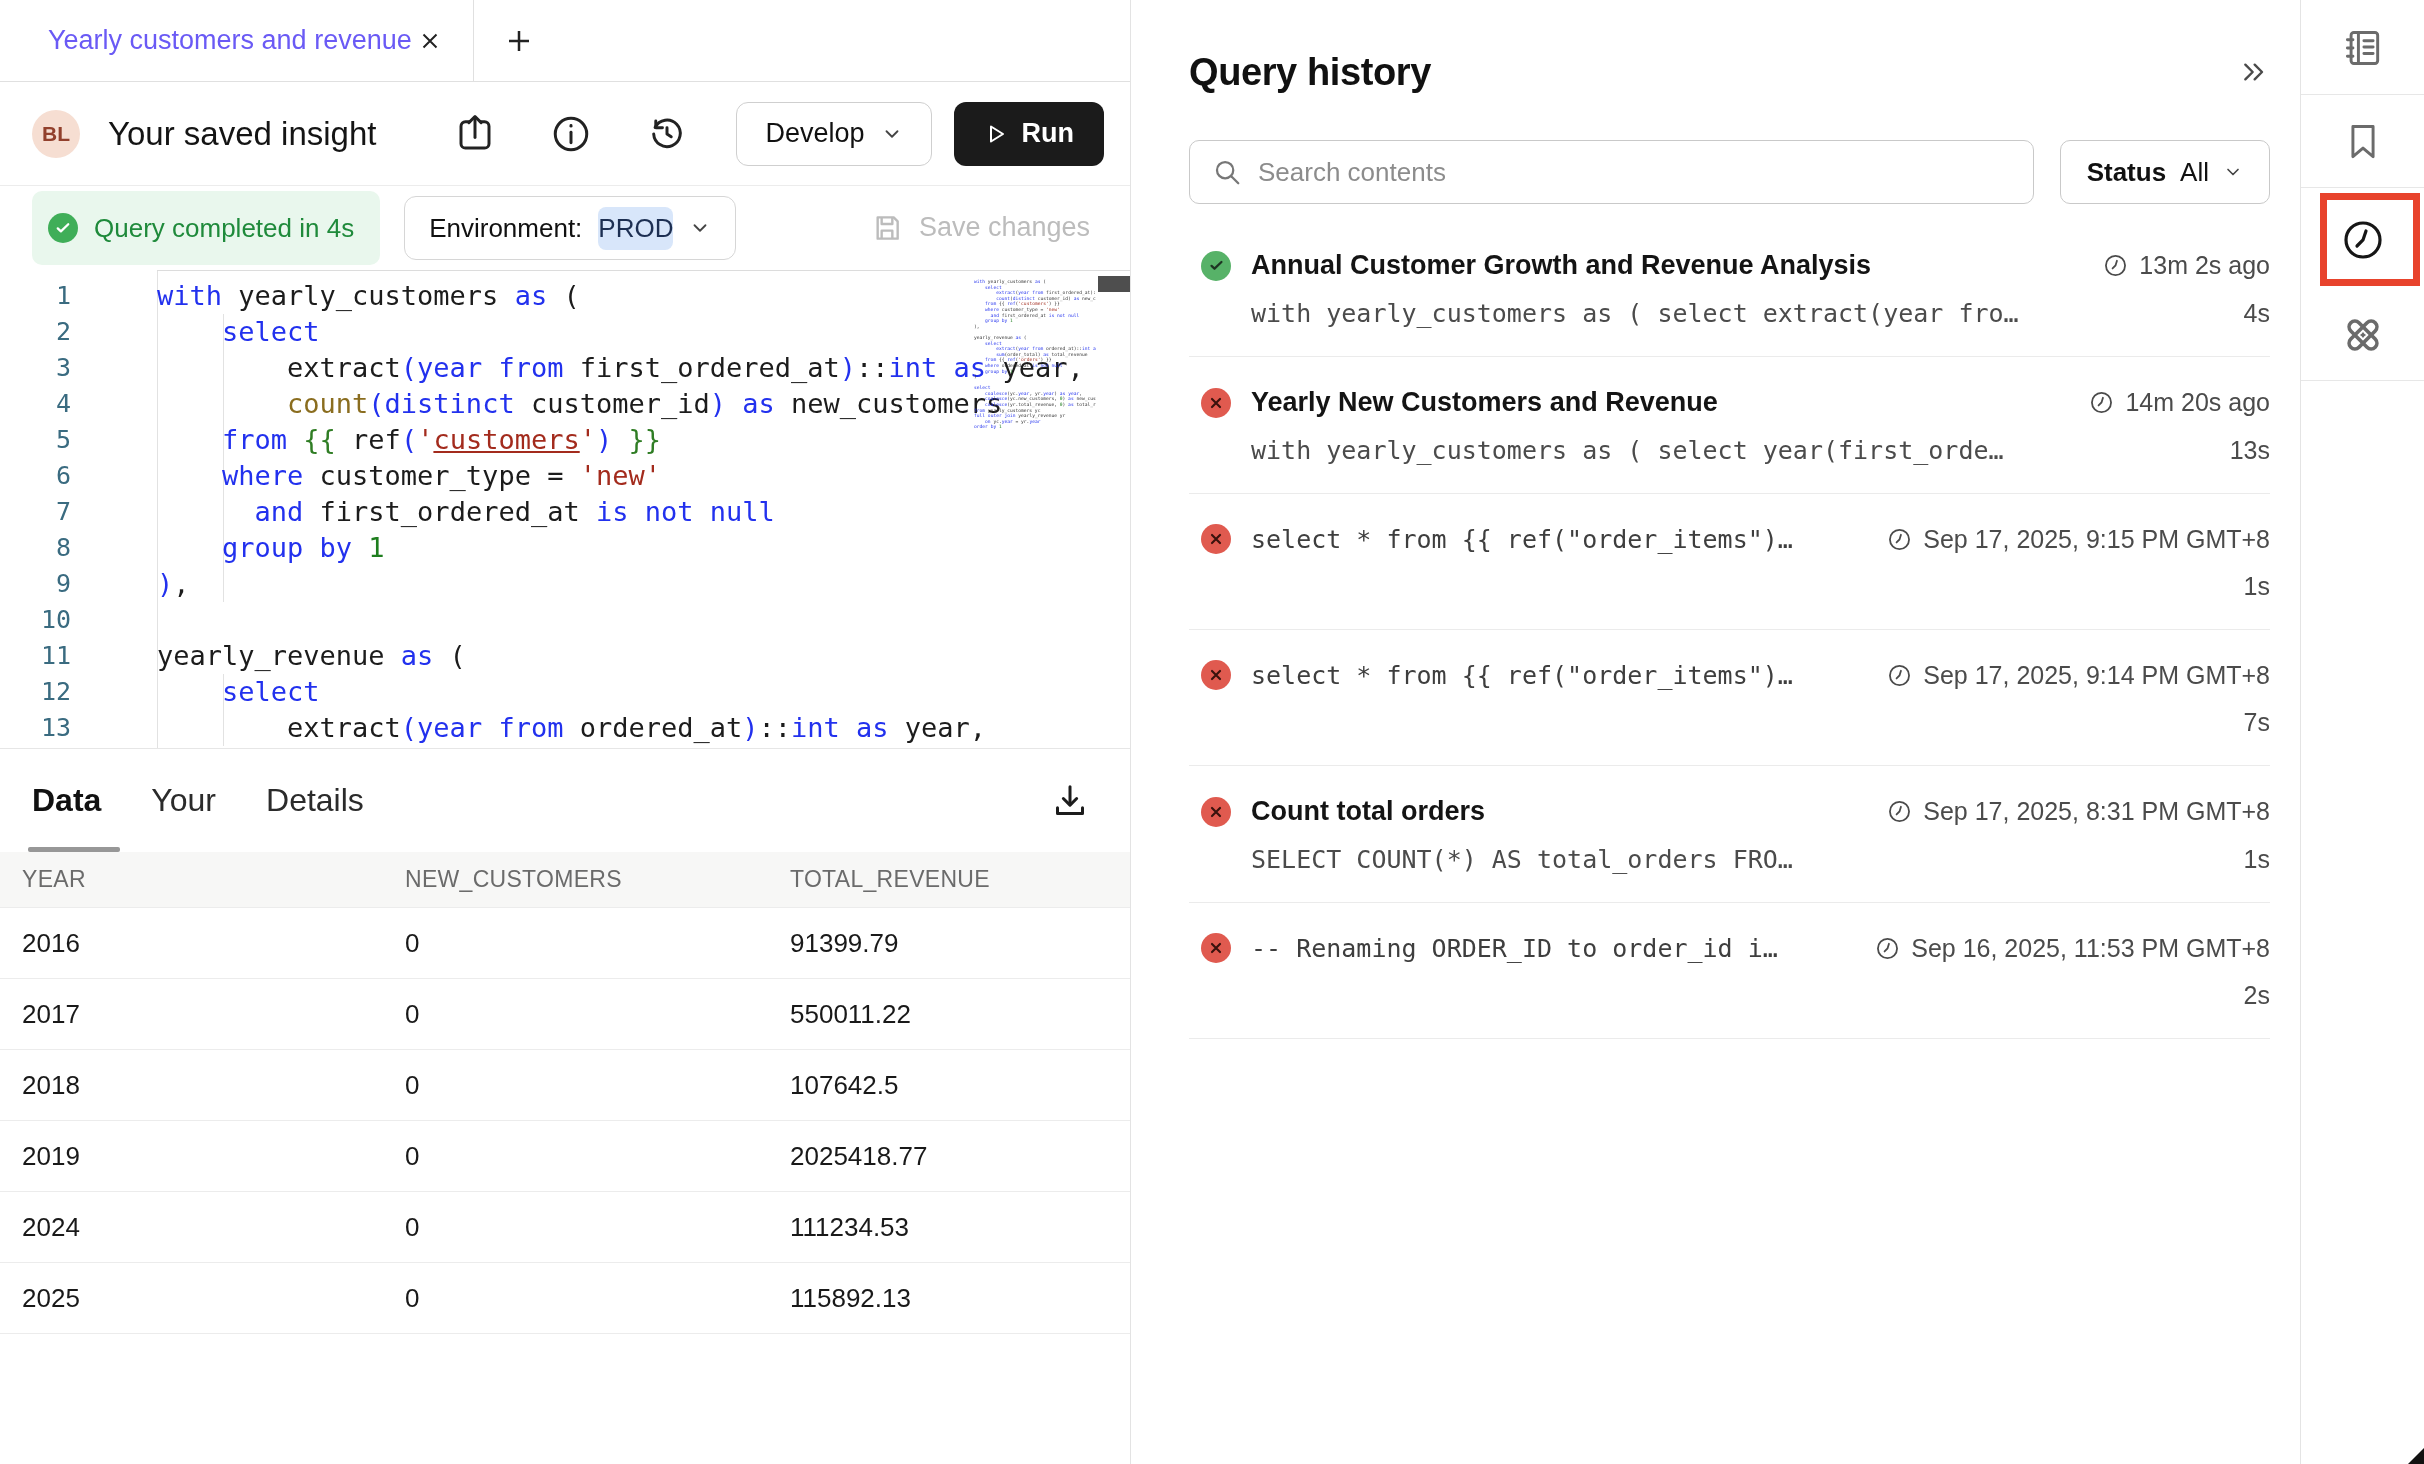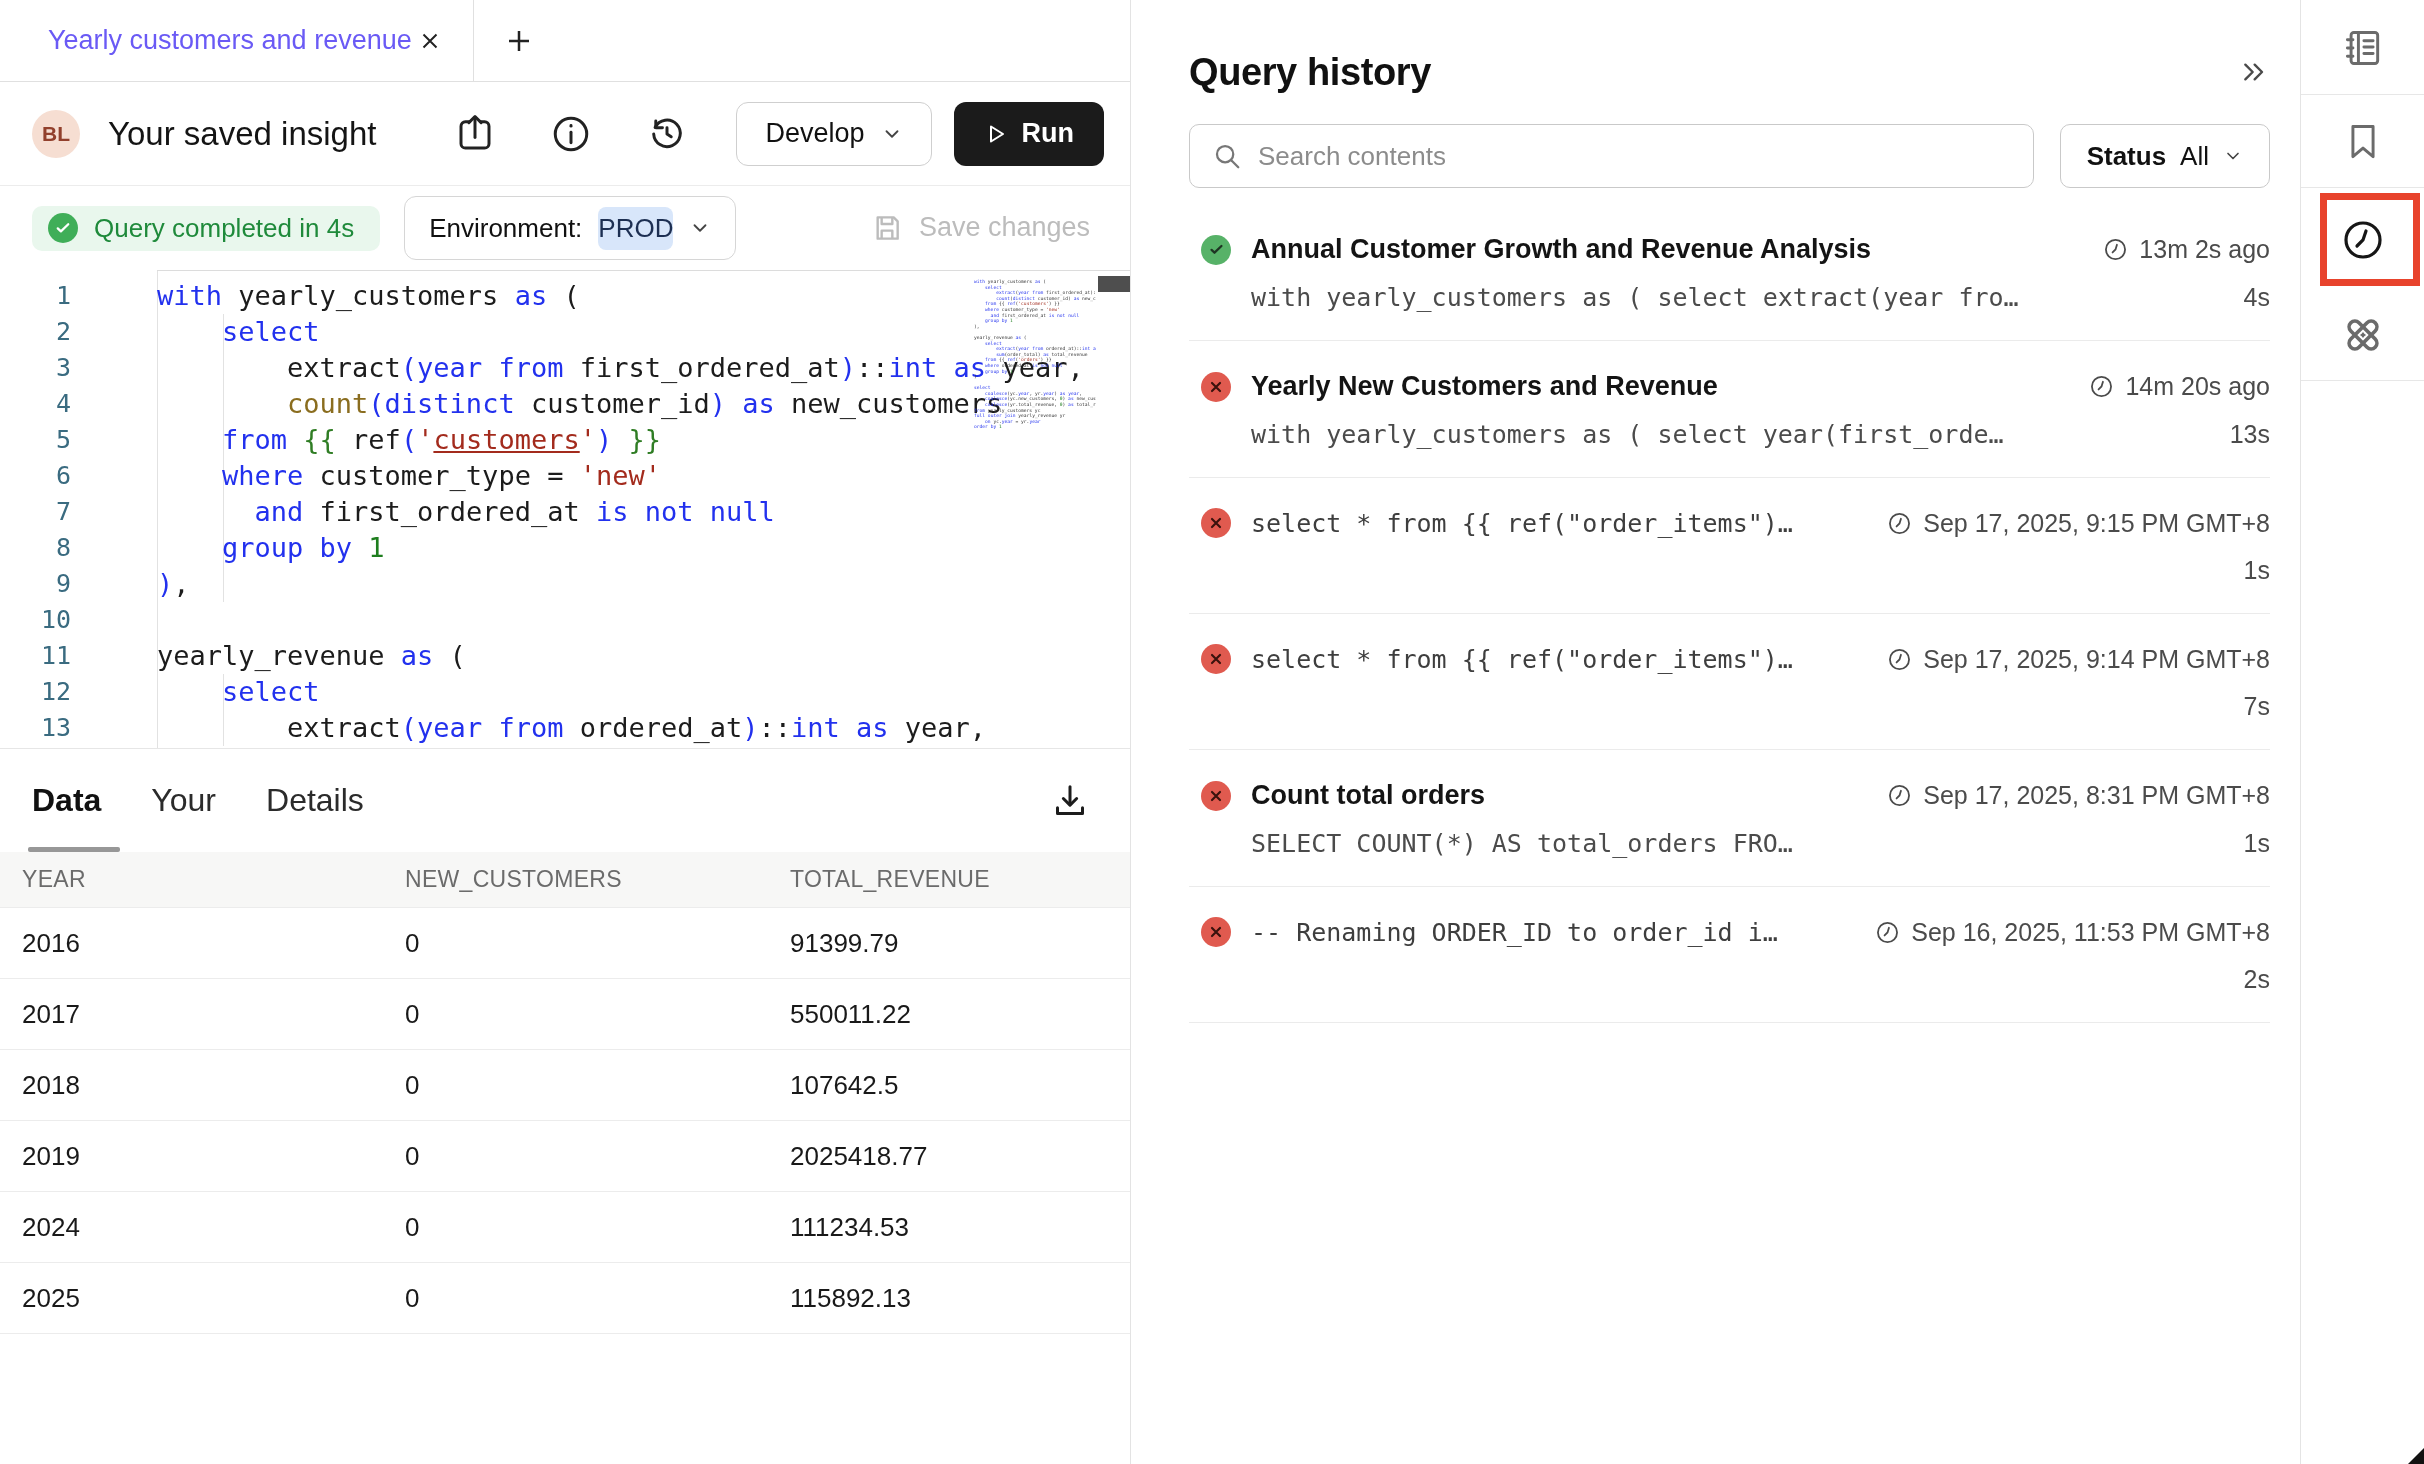--- a/index.html
+++ b/index.html
@@ -19,21 +19,21 @@
 
   .toolbar { height:104px; border-bottom:1px solid #ececec; display:flex; align-items:center; padding:0 26px 0 32px; }
   .avatar { width:48px; height:48px; border-radius:50%; background:#f6ded2; color:#92402c; font-weight:700; font-size:21px; display:flex; align-items:center; justify-content:center; }
   .owner-label { margin-left:28px; font-size:33px; color:#141414; }
   .tool-icons { margin-left:auto; display:flex; align-items:center; gap:54px; margin-right:48px; color:#1c1c1c; }
   .develop-btn { display:flex; align-items:center; gap:16px; height:64px; padding:0 28px; background:#fff; border:1.5px solid #cfcfcf; border-radius:12px; font-size:27px; color:#111; cursor:pointer; font-family:inherit; }
   .develop-btn .chev { color:#444; display:flex; }
   .run-btn { margin-left:22px; display:flex; align-items:center; gap:14px; height:64px; padding:0 30px; background:#1b1b1b; color:#fff; border:none; border-radius:12px; font-size:27px; font-weight:600; cursor:pointer; font-family:inherit; }
 
   .status-row { height:84px; display:flex; align-items:center; padding:0 40px 0 32px; }
-  .status-pill { display:flex; align-items:center; gap:16px; background:#e9f7ed; color:#1f8a3b; border-radius:10px; height:45px; padding:0 26px 0 16px; font-size:26px; font-weight:500; }
+  .status-pill { display:flex; align-items:center; gap:16px; background:#e9f7ed; color:#1f8a3b; border-radius:10px; height:74px; padding:0 26px 0 16px; font-size:26px; font-weight:500; }
   .check-circle { width:30px; height:30px; border-radius:50%; background:#3fae58; display:flex; align-items:center; justify-content:center; color:#fff; }
   .env-btn { margin-left:24px; display:flex; align-items:center; gap:16px; height:64px; padding:0 24px; background:#fff; border:1.5px solid #d6d6d6; border-radius:12px; font-size:26px; color:#111; cursor:pointer; font-family:inherit; }
   .env-pill { background:#d8e6fa; color:#1d2f52; border-radius:8px; padding:6px 0; font-size:26px; }
   .env-btn .chev { color:#444; display:flex; }
   .save-btn { margin-left:auto; display:flex; gap:16px; background:none; border:none; color:#bcbcbc; font-size:27px; cursor:default; font-family:inherit; }
 
   
   .editor { position:relative; height:478px; overflow:hidden; font-family:"DejaVu Sans Mono",monospace; }
   .editor-topline { position:absolute; left:157px; right:0; top:0; height:1px; background:#dcdcdc; }
   .guide { position:absolute; width:1px; background:#e2e2e2; }
@@ -60,21 +60,21 @@
   .tab-underline { position:absolute; left:28px; bottom:0; width:92px; height:5px; background:#979797; border-radius:2px; }
   .dl-btn { margin-left:auto; color:#1c1c1c; }
   .thead { height:56px; background:#f7f7f6; border-bottom:1px solid #ececec; display:grid; grid-template-columns:383px 385px 1fr; align-items:center; padding-left:22px; color:#6b6b6b; font-size:23px; letter-spacing:.3px; }
   .trow { height:71px; display:grid; grid-template-columns:383px 385px 1fr; align-items:center; padding-left:22px; border-bottom:1px solid #ececec; font-size:26px; color:#191919; }
 
   
   .history-panel { flex:1; padding:40px 30px 0 58px; overflow:hidden; }
   .hp-header { display:flex; align-items:center; height:64px; }
   .hp-title { font-size:38px; font-weight:600; color:#111; letter-spacing:-.4px; }
   .collapse-btn { margin-left:auto; color:#4a4a4a; }
-  .hp-controls { display:flex; gap:26px; margin-top:20px; }
+  .hp-controls { display:flex; gap:26px; margin-top:36px; }
   .search-box { flex:1; height:64px; border:1.5px solid #c9c9c9; border-radius:10px; display:flex; align-items:center; padding:0 20px 0 22px; gap:16px; color:#777; }
   .search-box input { border:none; outline:none; flex:1; font-size:26px; color:#222; font-family:inherit; }
   .search-box input::placeholder { color:#8c8c8c; }
   .status-filter { display:flex; align-items:center; gap:14px; height:64px; padding:0 26px; background:#fff; border:1.5px solid #c9c9c9; border-radius:10px; font-size:26px; color:#111; cursor:pointer; font-family:inherit; }
   .status-filter .sf-label { font-weight:600; }
   .status-filter .chev { color:#444; display:flex; }
 
   .history-list { margin-top:16px; }
   .h-item { padding:30px 0 28px 12px; border-bottom:1px solid #ebebeb; cursor:pointer; }
   .h-row1 { display:flex; align-items:center; gap:20px; }

